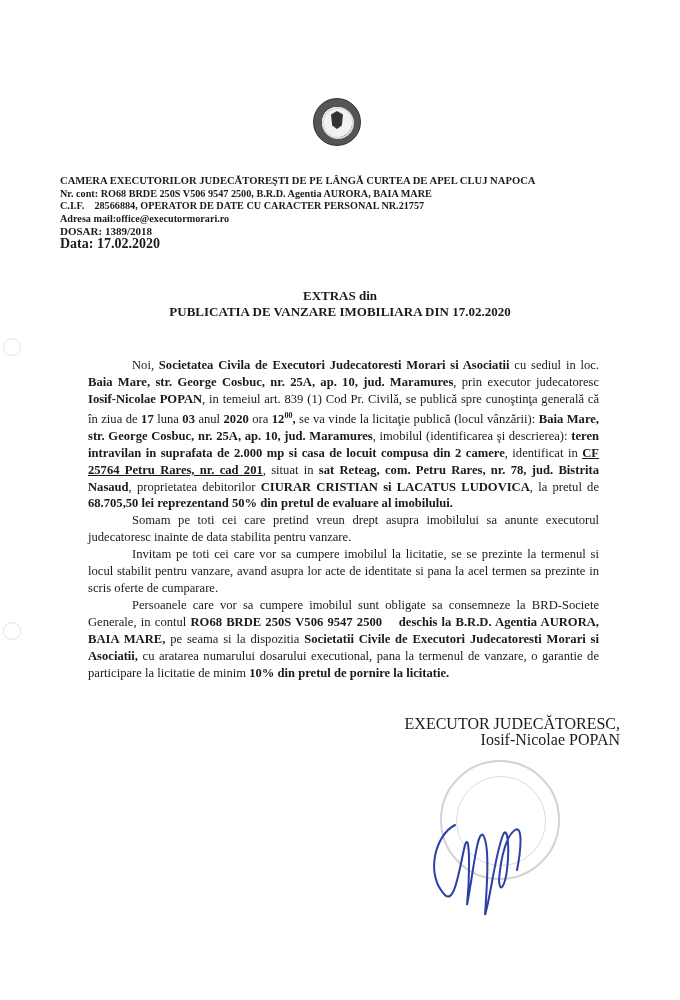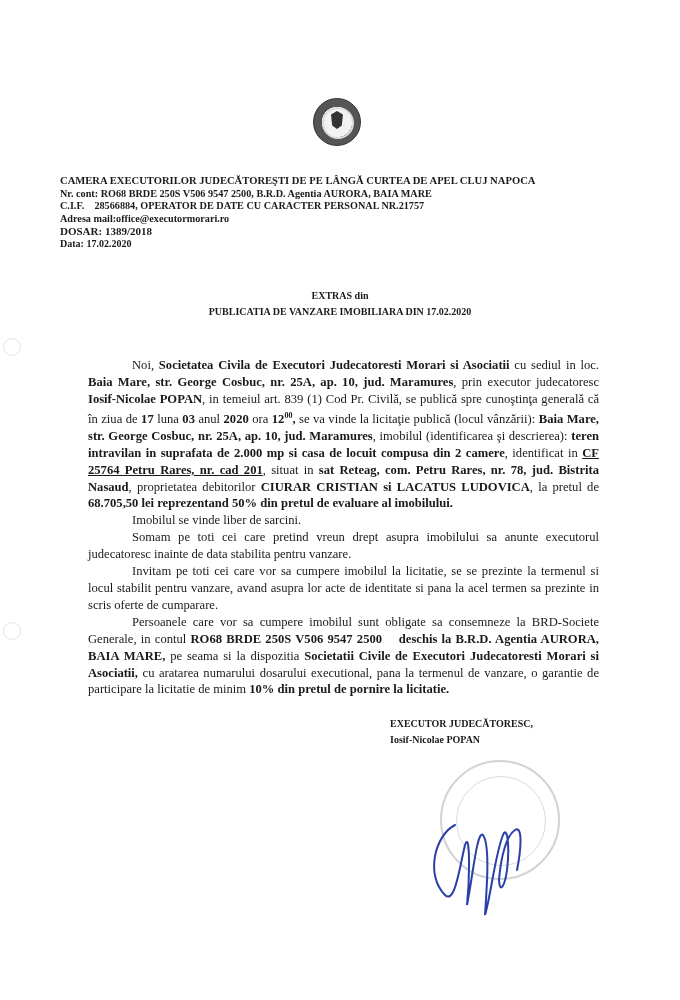--- a/index.html
+++ b/index.html
@@ -8,28 +8,28 @@
   .seal { position:absolute; left:313px; top:98px; width:46px; height:46px; border-radius:50%;
           background:radial-gradient(circle, #f2f2f2 0 46%, #555 47% 100%); border:1px solid #333; }
   .seal::before { content:""; position:absolute; left:8px; top:8px; width:28px; height:28px; border-radius:50%;
           border:2px solid #ddd; }
   .seal .crest { position:absolute; left:17px; top:12px; width:12px; height:18px; background:#333;
           clip-path:polygon(50% 0,100% 20%,90% 80%,50% 100%,10% 80%,0 20%); }
   .header { position:absolute; left:60px; width:560px; top:151px; text-align:left;
             font-weight:bold; font-size:10.2px; line-height:12.6px;margin-top:24px; }
   .header .l1, .header .l2 { font-size:10.6px; }
   .title { position:absolute; left:60px; width:560px; top:288px; text-align:center;
-           font-weight:bold; font-size:10px; line-height:15.5px; }
+           font-weight:bold; font-size:13px; line-height:15.5px; }
   .body { position:absolute; left:88px; width:511px; top:357px; font-size:12.6px; line-height:16.9px;
           text-align:justify; }
   .body p { margin:0; text-indent:44px; }
   .body b { font-weight:bold; }
   .body u { text-decoration:underline; }
-  .sig { position:absolute; left:390px; width:230px; top:716px; text-align:left;
-         font-weight:bold; font-size:10px; line-height:16px; }
+  .sig { position:absolute; left:390px; width:230px; top:716px; text-align:right;
+         font-weight:normal; font-size:16px; line-height:16px; }
   .stamp { position:absolute; left:440px; top:760px; width:120px; height:120px; border-radius:50%;
            border:2px solid #c8c8c8; box-sizing:border-box; opacity:.8; }
   .stamp::before { content:""; position:absolute; left:14px; top:14px; width:88px; height:88px; border-radius:50%;
            border:1px solid #d0d0d0; }
   .signature { position:absolute; left:415px; top:775px; width:170px; height:150px; }
   .ring { position:absolute; left:3px; width:16px; height:16px; border-radius:50%; border:1px solid #e3e3e3; }
 </style>
 </head>
 <body>
 
@@ -39,31 +39,30 @@
 <div class="seal">
     <div class="crest"></div>
   </div>
 
 <div class="header">
   <div class="l1">CAMERA EXECUTORILOR JUDECĂTOREŞTI DE PE LÂNGĂ CURTEA DE APEL CLUJ NAPOCA</div>
   <div>Nr. cont: RO68 BRDE 250S V506 9547 2500, B.R.D. Agentia AURORA, BAIA MARE</div>
   <div style="white-space:pre;">C.I.F.    28566884, OPERATOR DE DATE CU CARACTER PERSONAL NR.21757</div>
   <div>Adresa mail:office@executormorari.ro</div>
   <div style="font-size:11px;">DOSAR: 1389/2018</div>
-  <div style="font-size:10px;">Data: 17.02.2020</div>
+  <div style="font-size:14px;">Data: 17.02.2020</div>
 </div>
 
 <div class="title">
   <div>EXTRAS din</div>
   <div>PUBLICATIA DE VANZARE IMOBILIARA DIN 17.02.2020</div>
 </div>
 
 <div class="body">
   <p><span>Noi, </span><b>Societatea Civila de Executori Judecatoresti Morari si Asociatii</b><span> cu sediul in loc. </span><b>Baia Mare, str. George Cosbuc, nr. 25A, ap. 10, jud. Maramures</b><span>, prin executor judecatoresc </span><b>Iosif-Nicolae POPAN</b><span>, in temeiul art. 839 (1) Cod Pr. Civilă, se publică spre cunoştinţa generală că în ziua de </span><b>17</b><span> luna </span><b>03</b><span> anul </span><b>2020</b><span> ora </span><b>12</b><sup style="font-weight:bold;font-size:8px;">00</sup><b>,</b><span> se va vinde la licitaţie publică (locul vânzării): </span><b>Baia Mare, str. George Cosbuc, nr. 25A, ap. 10, jud. Maramures</b><span>, imobilul (identificarea şi descrierea): </span><b>teren intravilan in suprafata de 2.000 mp si casa de locuit compusa din 2 camere</b><span>, identificat in </span><b><u>CF 25764 Petru Rares, nr. cad 201</u></b><span>, situat in </span><b>sat Reteag, com. Petru Rares, nr. 78, jud. Bistrita Nasaud</b><span>, proprietatea debitorilor </span><b>CIURAR CRISTIAN si LACATUS LUDOVICA</b><span>, la pretul de </span><b>68.705,50 lei reprezentand 50% din pretul de evaluare al imobilului.</b></p>
-  <p>Imobilul se vinde liber de sarcini.</p>
   <p>Somam pe toti cei care pretind vreun drept asupra imobilului sa anunte executorul judecatoresc inainte de data stabilita pentru vanzare.</p>
   <p>Invitam pe toti cei care vor sa cumpere imobilul la licitatie, se se prezinte la termenul si locul stabilit pentru vanzare, avand asupra lor acte de identitate si pana la acel termen sa prezinte in scris oferte de cumparare.</p>
   <p><span>Persoanele care vor sa cumpere imobilul sunt obligate sa consemneze la BRD-Societe Generale, in contul </span><b style="white-space:pre-wrap;">RO68 BRDE 250S V506 9547 2500    deschis la B.R.D. Agentia AURORA, BAIA MARE,</b><span> pe seama si la dispozitia </span><b>Societatii Civile de Executori Judecatoresti Morari si Asociatii,</b><span> cu aratarea numarului dosarului executional, pana la termenul de vanzare, o garantie de participare la licitatie de minim </span><b>10% din pretul de pornire la licitatie.</b></p>
 </div>
 
 <div class="sig">
   <div>EXECUTOR JUDECĂTORESC,</div>
   <div>Iosif-Nicolae POPAN</div>
 </div>
 

